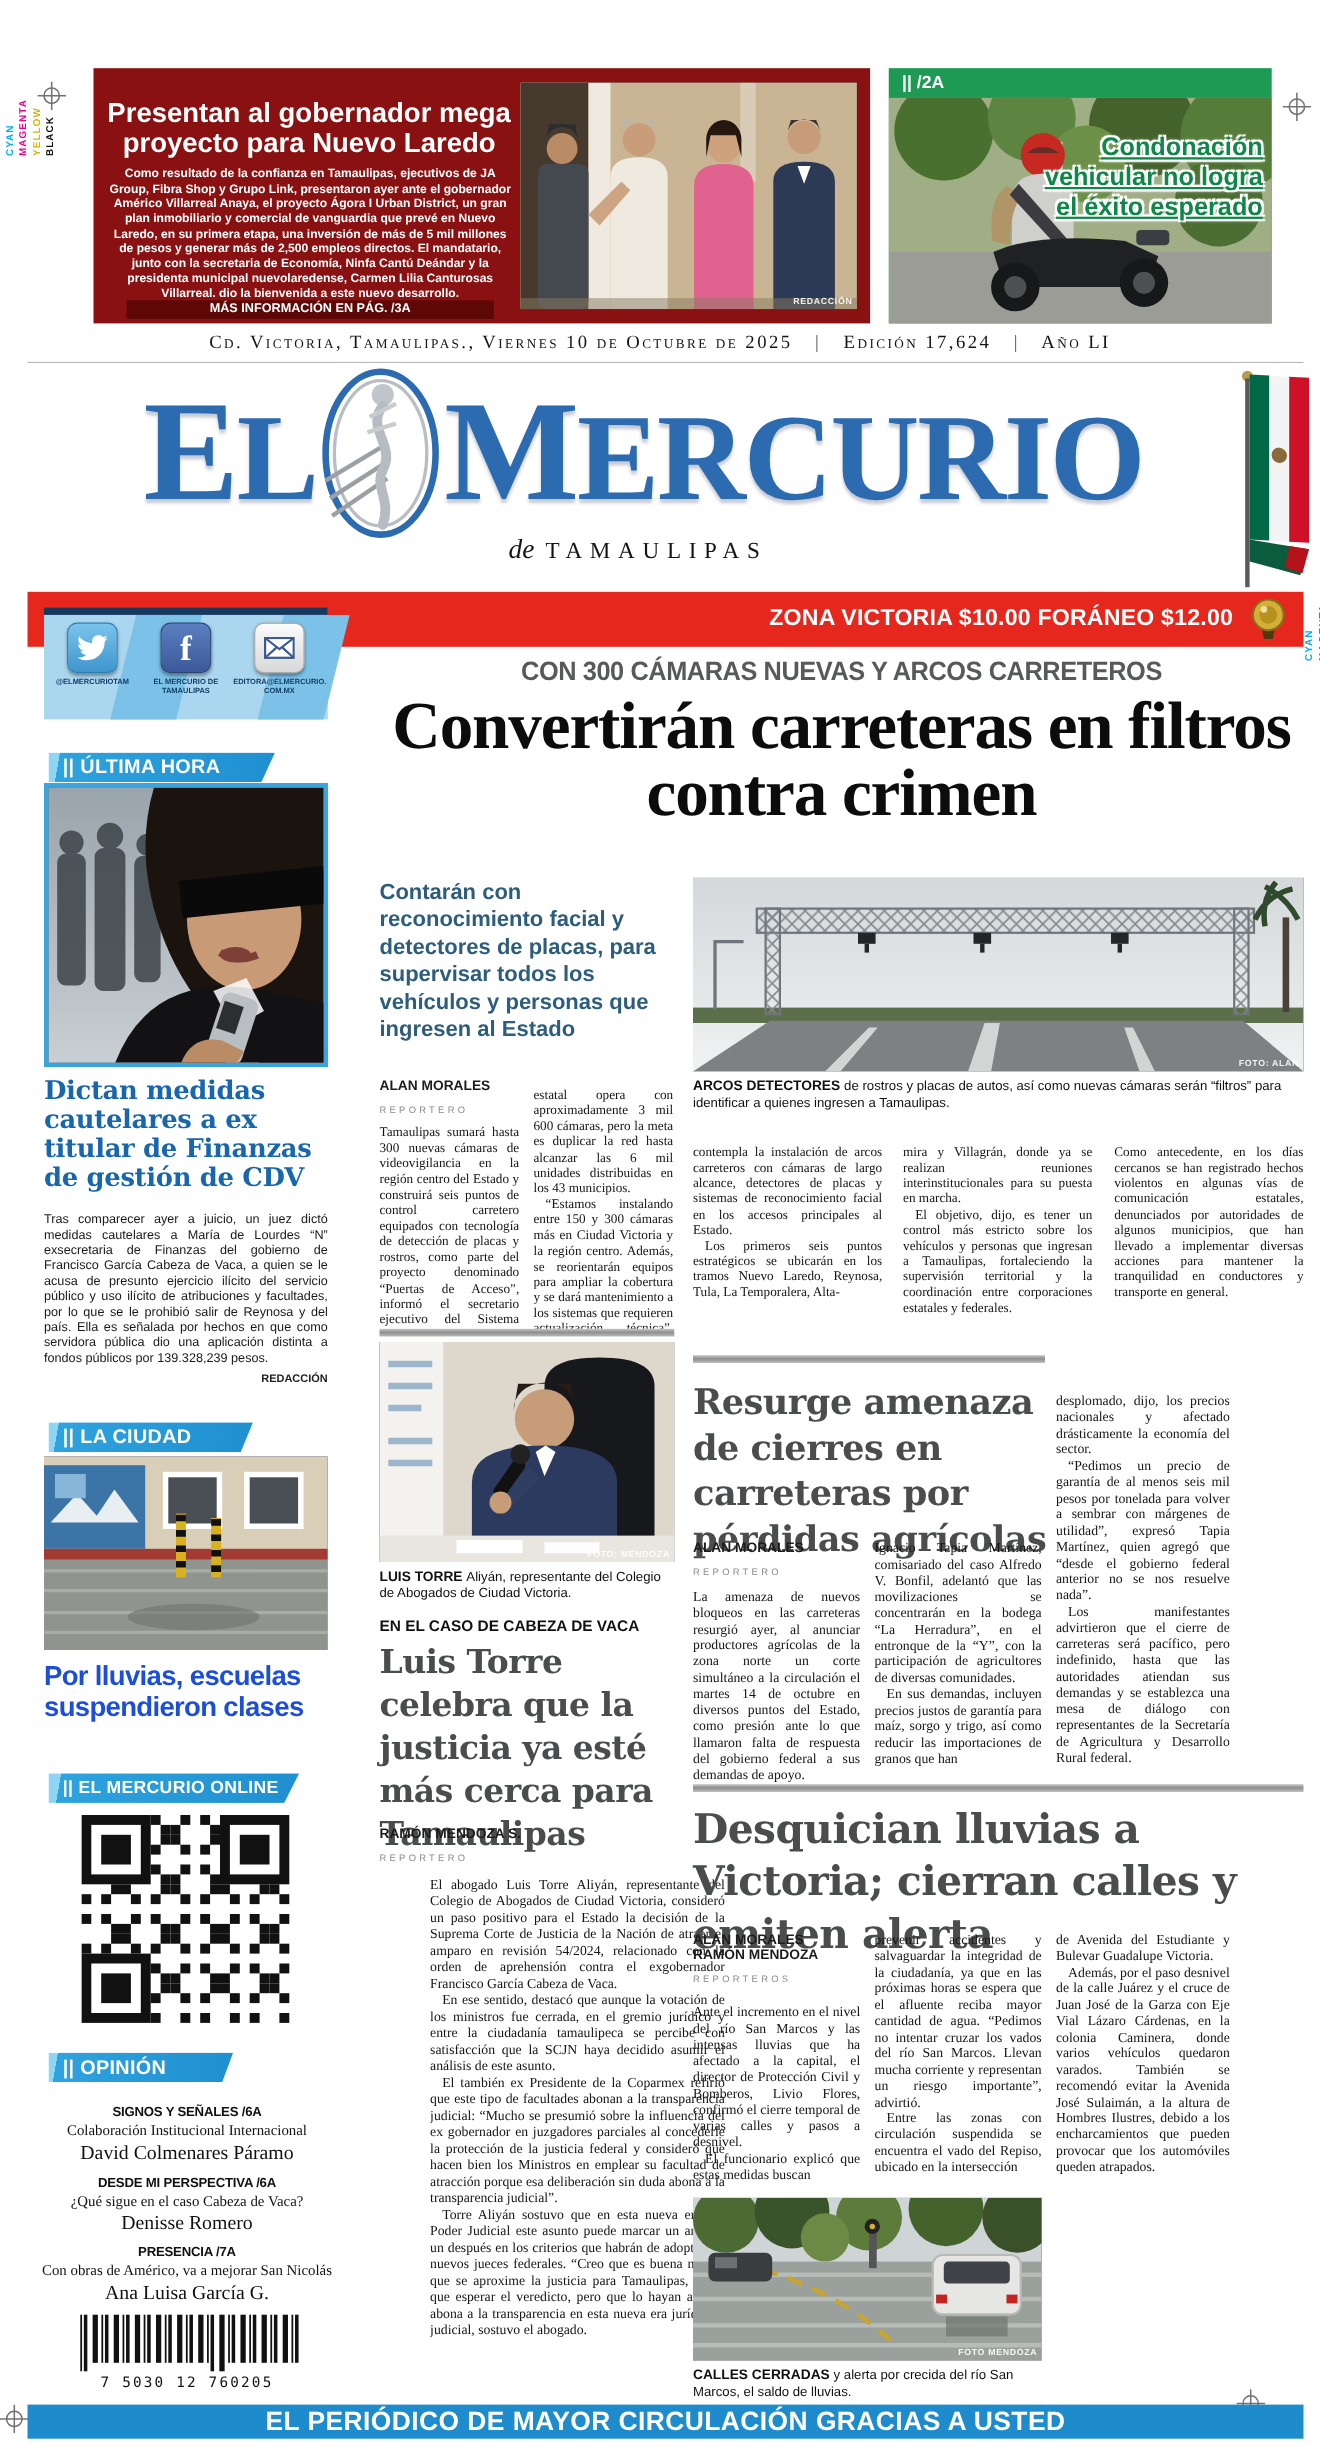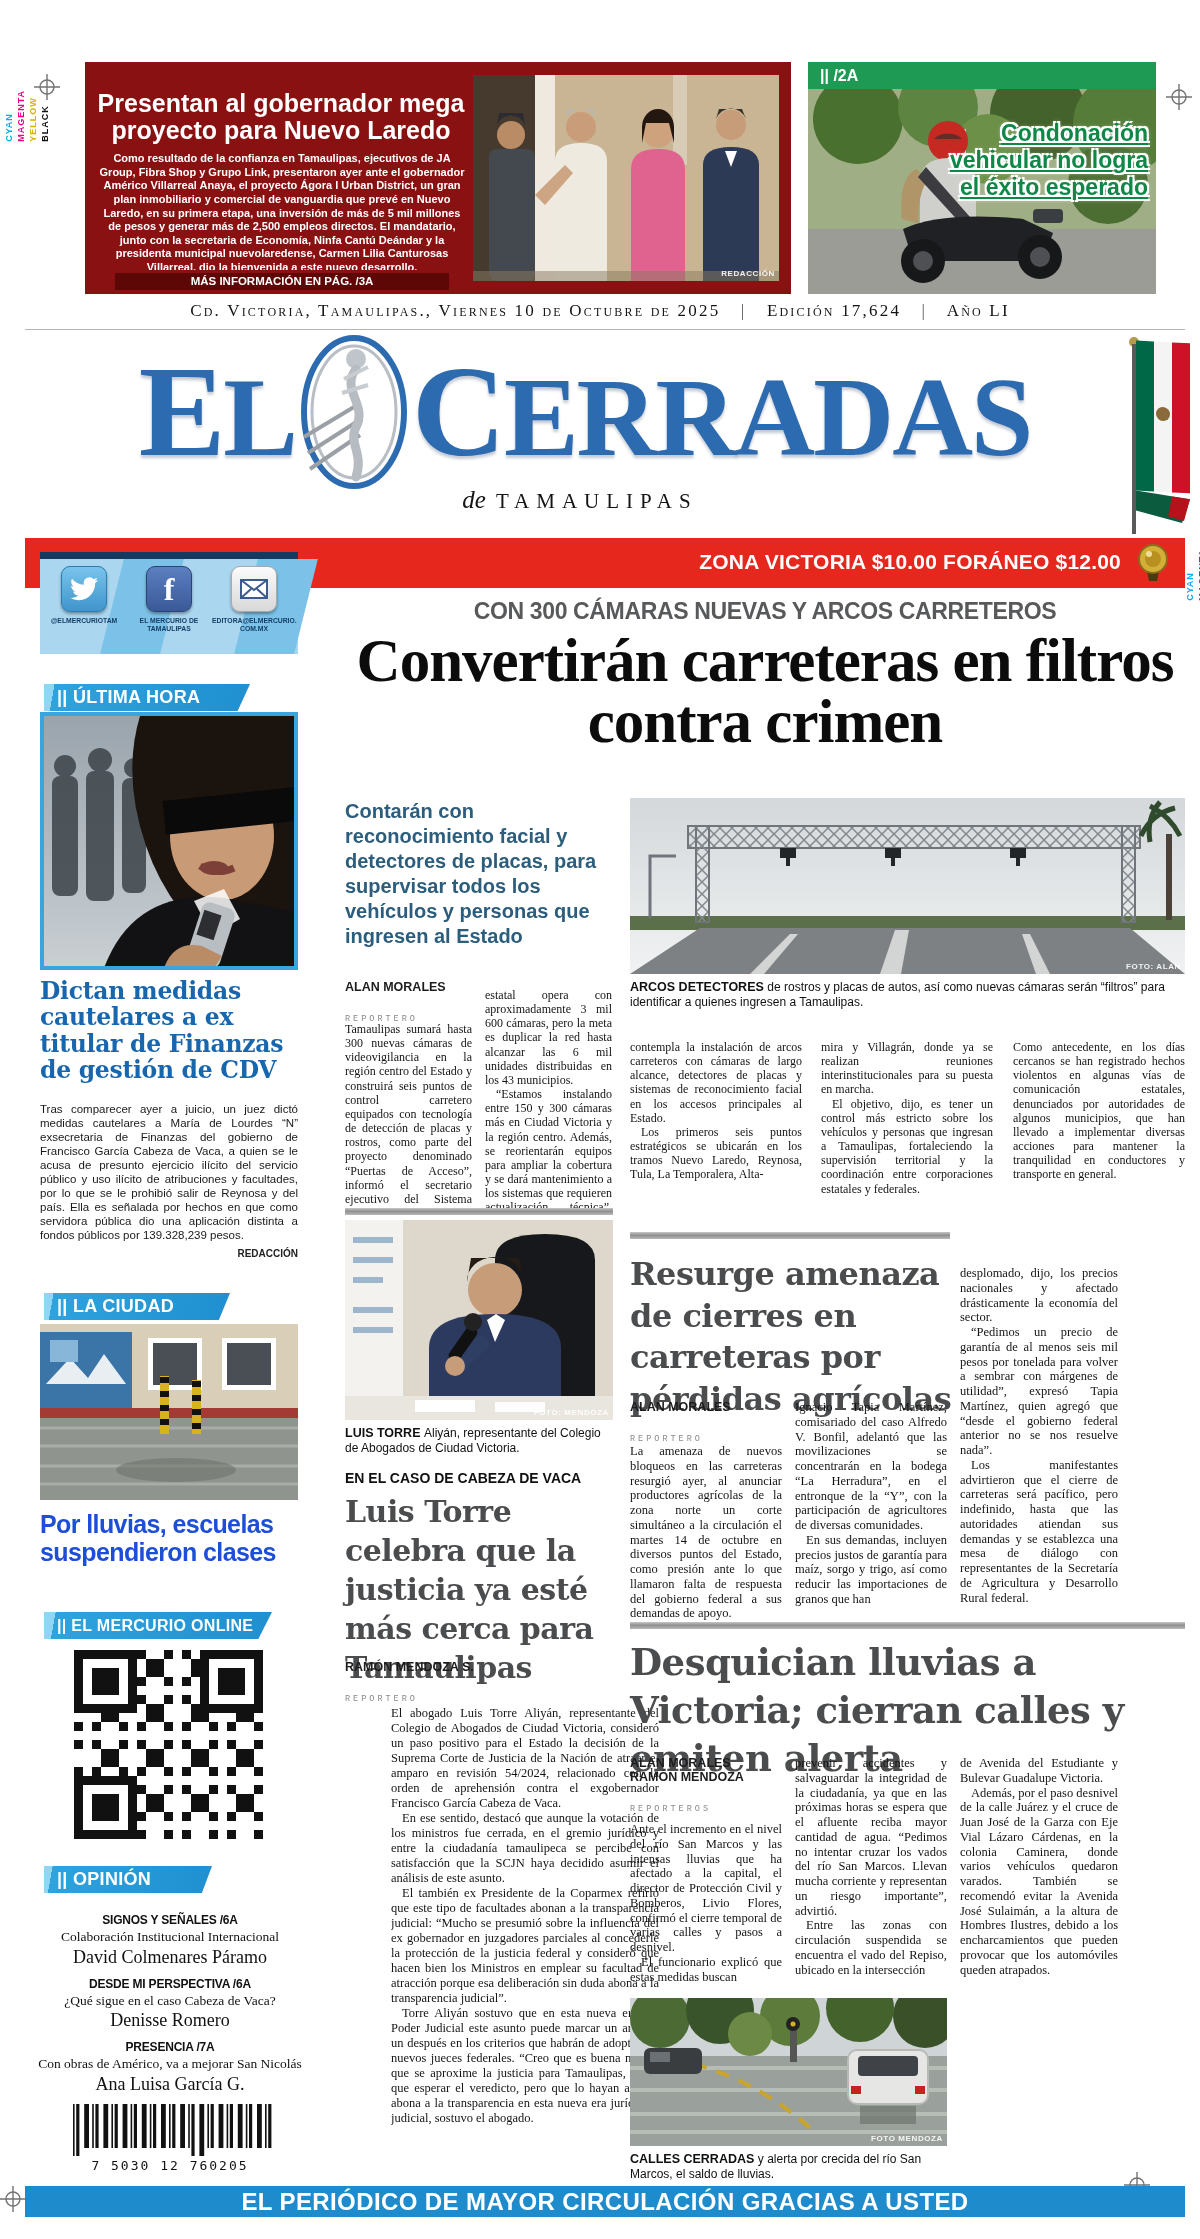--- a/index.html
+++ b/index.html
@@ -78,22 +78,22 @@
   #barcode{left:58px;top:2104px;width:224px;height:72px;text-align:center;}
   #barcode .digits{font-family:"DejaVu Sans Mono",monospace;font-size:13px;color:#111;letter-spacing:2px;margin-top:-2px;}
 
   
   #lead-kicker{left:345px;top:597px;width:840px;text-align:center;font-size:24px;font-weight:bold;color:#58595b;
                letter-spacing:-.4px;transform:scaleX(.96);}
   #lead-head{left:345px;top:630px;width:840px;text-align:center;font-family:"Liberation Serif",serif;font-weight:bold;
              font-size:61px;line-height:1.0;color:#0c0c0c;letter-spacing:-1px;}
   #lead-deck{left:345px;top:799px;width:268px;font-size:20px;line-height:1.25;font-weight:bold;color:#2d5d7c;}
   .byline .byname{font-size:12.5px;font-weight:bold;color:#1c1c1c;}
-  .byline .byrole{font-family:Liberation Mono, monospace;font-size:8.5px;letter-spacing:3px;color:#8a8a8a;
-                  text-transform:uppercase;margin-top:20px;}
+  .byline .byrole{font-family:Liberation Sans, sans-serif;font-size:8.5px;letter-spacing:3px;color:#8a8a8a;
+                  text-transform:uppercase;margin-top:10px;}
   .jtext{font-family:"Liberation Serif",serif;font-size:12px;line-height:1.18;color:#141414;text-align:justify;overflow:hidden;}
   .jtext p{margin:0;}
   .jtext p + p{text-indent:11px;}
   .divider{background:linear-gradient(#c8c8c8,#8f8f8f 45%,#b9b9b9);height:7px;}
   .caption{font-size:12.5px;line-height:1.16;color:#101010;font-weight:bold;}
   .caption .rest{font-weight:normal;font-size:12px;}
 
   
   .story-head{font-family:"DejaVu Serif",serif;font-weight:bold;color:#4b4c4e;letter-spacing:-.5px;}
   #torre-kicker{left:345px;top:1470px;width:268px;font-size:14px;font-weight:bold;color:#101010;}
@@ -211,21 +211,21 @@
   <div id="masthead" class="abs">
     <span class="mast-word">EL</span>
     <svg width="108" height="158" viewBox="0 0 108 158" style="margin:0 4px;">
       <ellipse cx="54" cy="79" rx="50" ry="74" fill="none" stroke="#2d6bb1" stroke-width="6"></ellipse>
       <ellipse cx="54" cy="79" rx="42" ry="66" fill="none" stroke="#b9bec4" stroke-width="3"></ellipse>
       <path d="M8 120L58 88M4 104L54 74M10 136L60 102" stroke="#9aa0a6" stroke-width="4" fill="none"></path>
       <circle cx="56" cy="26" r="10" fill="#c0c5cb"></circle>
       <path d="M56 36c-16 20 12 36 0 58-8 16 8 26 0 50" stroke="#b6bcc2" stroke-width="9" fill="none" stroke-linecap="round"></path>
       <path d="M44 46l24-12M42 60l26-8" stroke="#c8ccd1" stroke-width="4"></path>
     </svg>
-    <span class="mast-word">CERRADAS</span>
+    <span class="mast-word">MERCURIO</span>
   </div>
   <div id="mast-sub" class="abs">
     <span class="de">de</span><span class="reg">TAMAULIPAS</span>
   </div>
   <svg class="abs" style="left:1126px;top:336px;" width="72" height="198" viewBox="0 0 72 198">
     <circle cx="8" cy="6" r="5" fill="#b89b4a"></circle>
     <rect x="6" y="8" width="4" height="190" fill="#5a5a5a"></rect>
     <g transform="skewY(3)">
       <rect x="10" y="4" width="18" height="150" fill="#006847"></rect>
       <rect x="28" y="4" width="18" height="150" fill="#f4f4f4"></rect>

